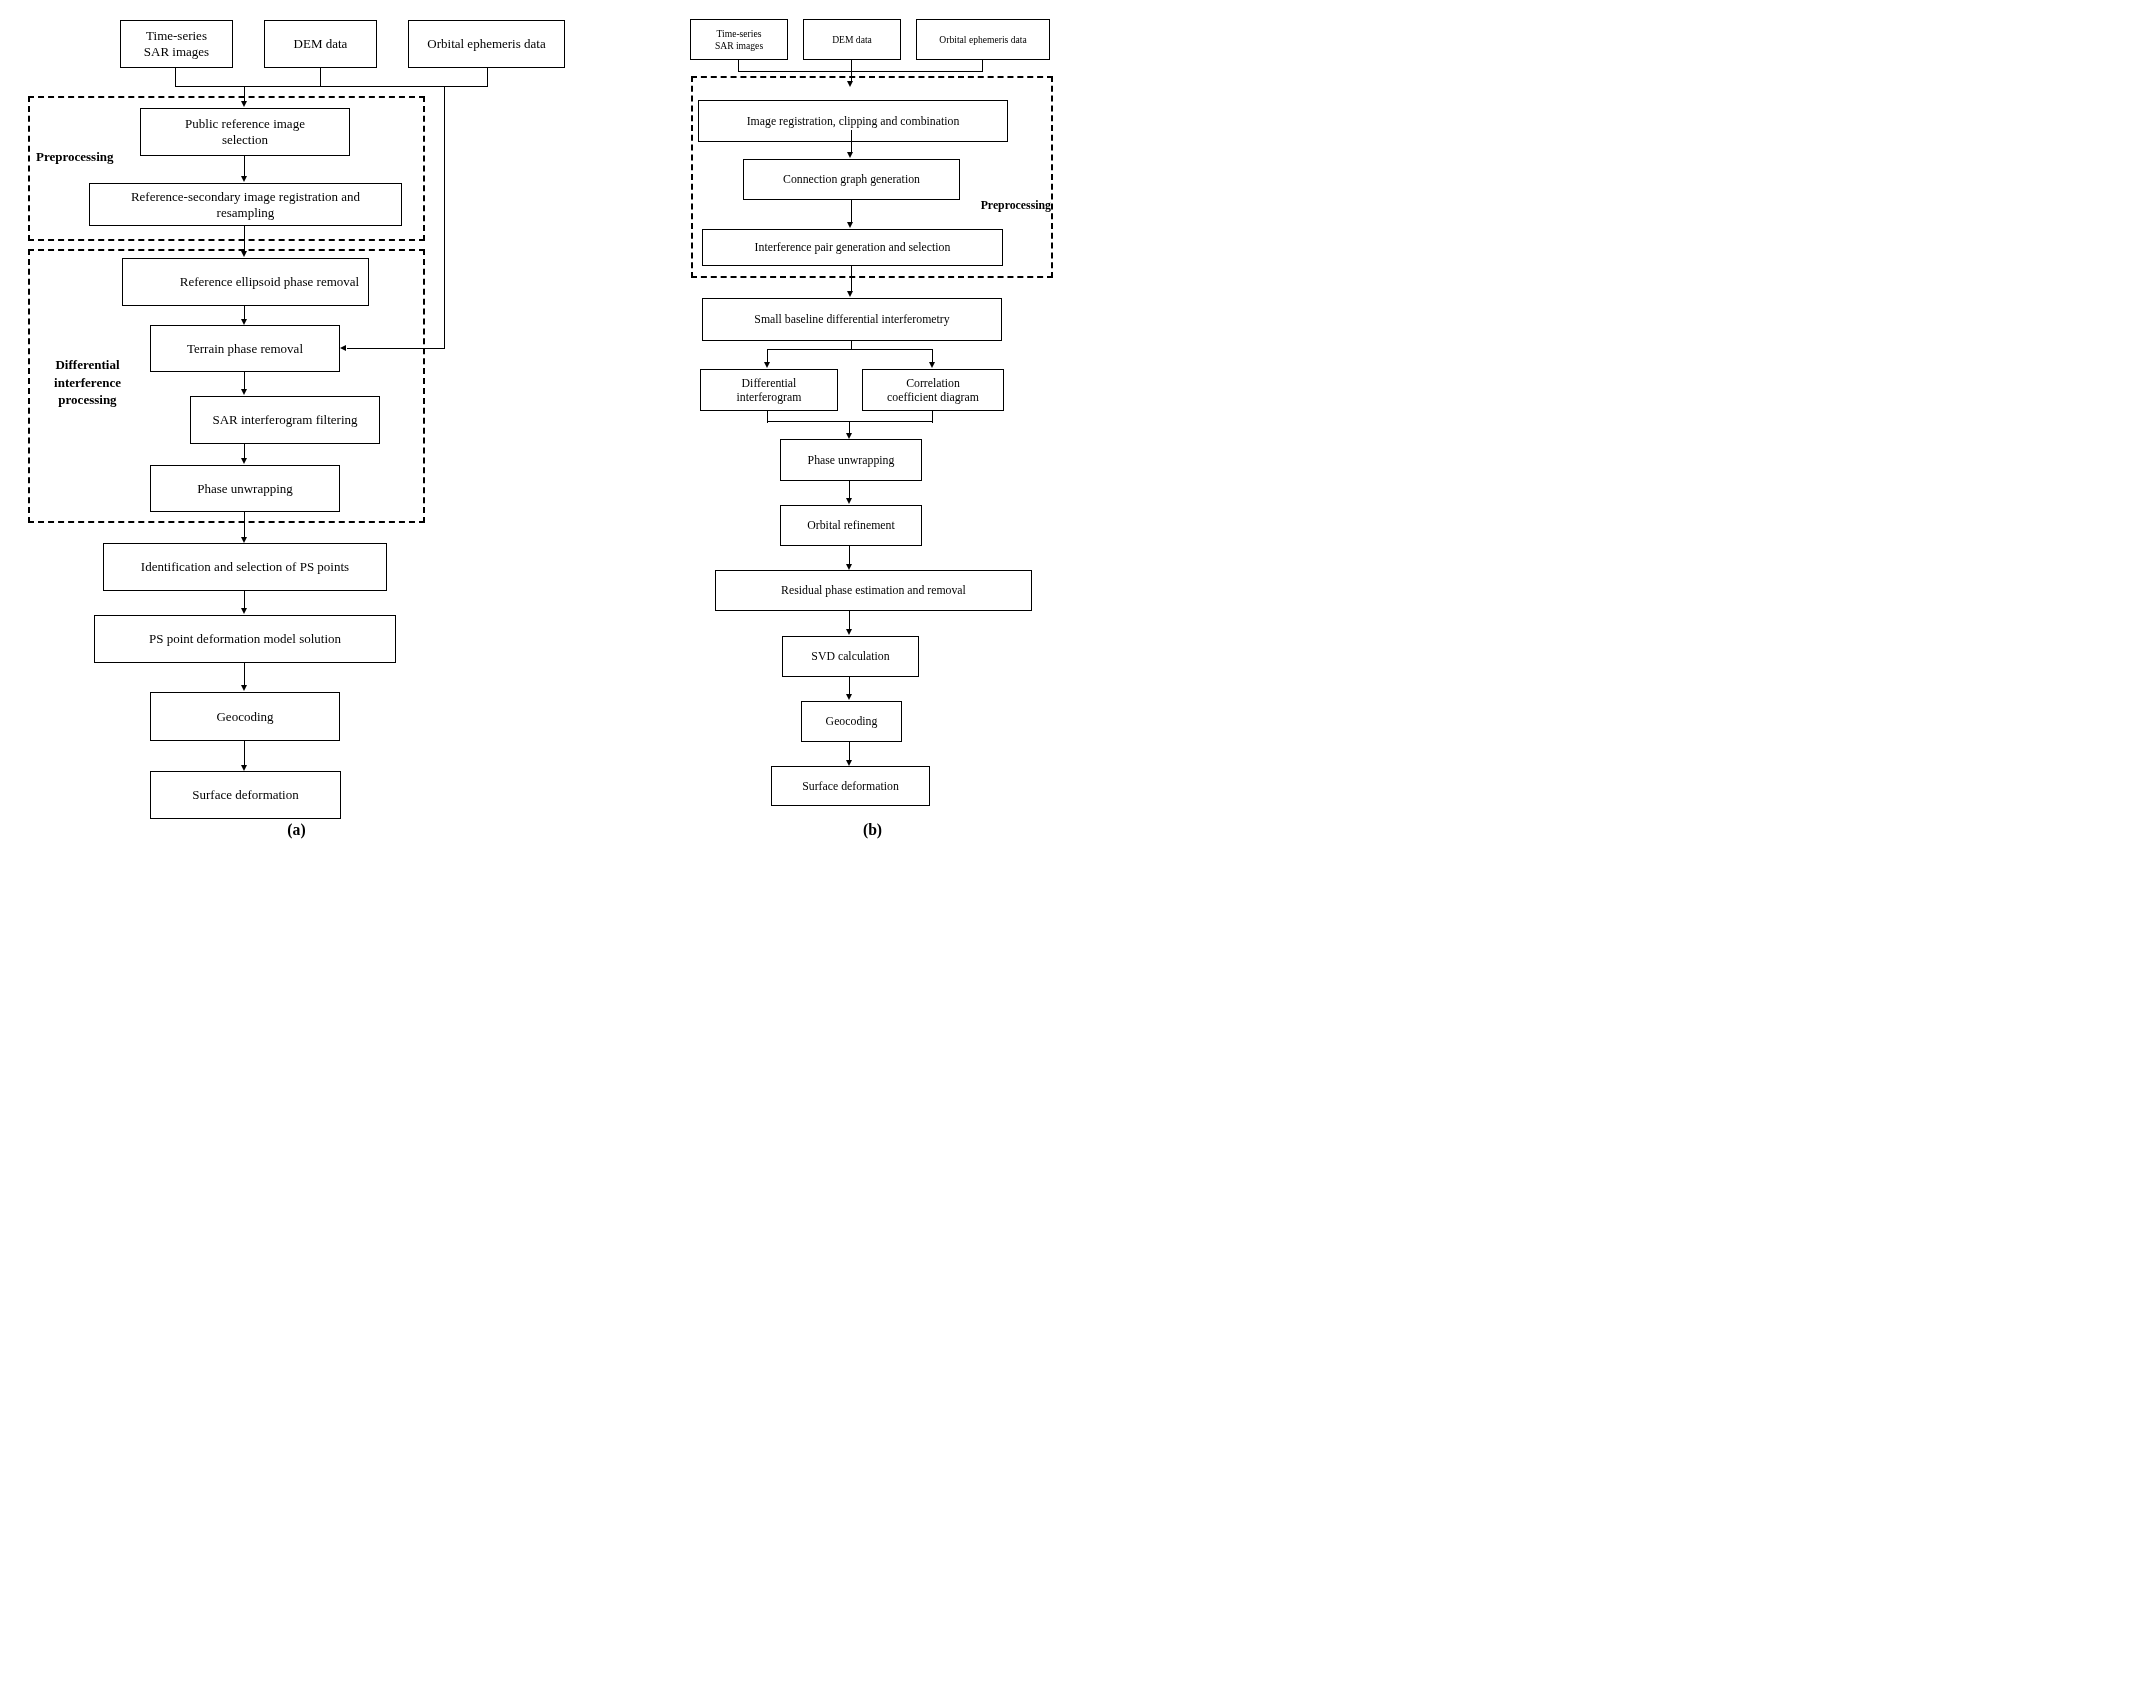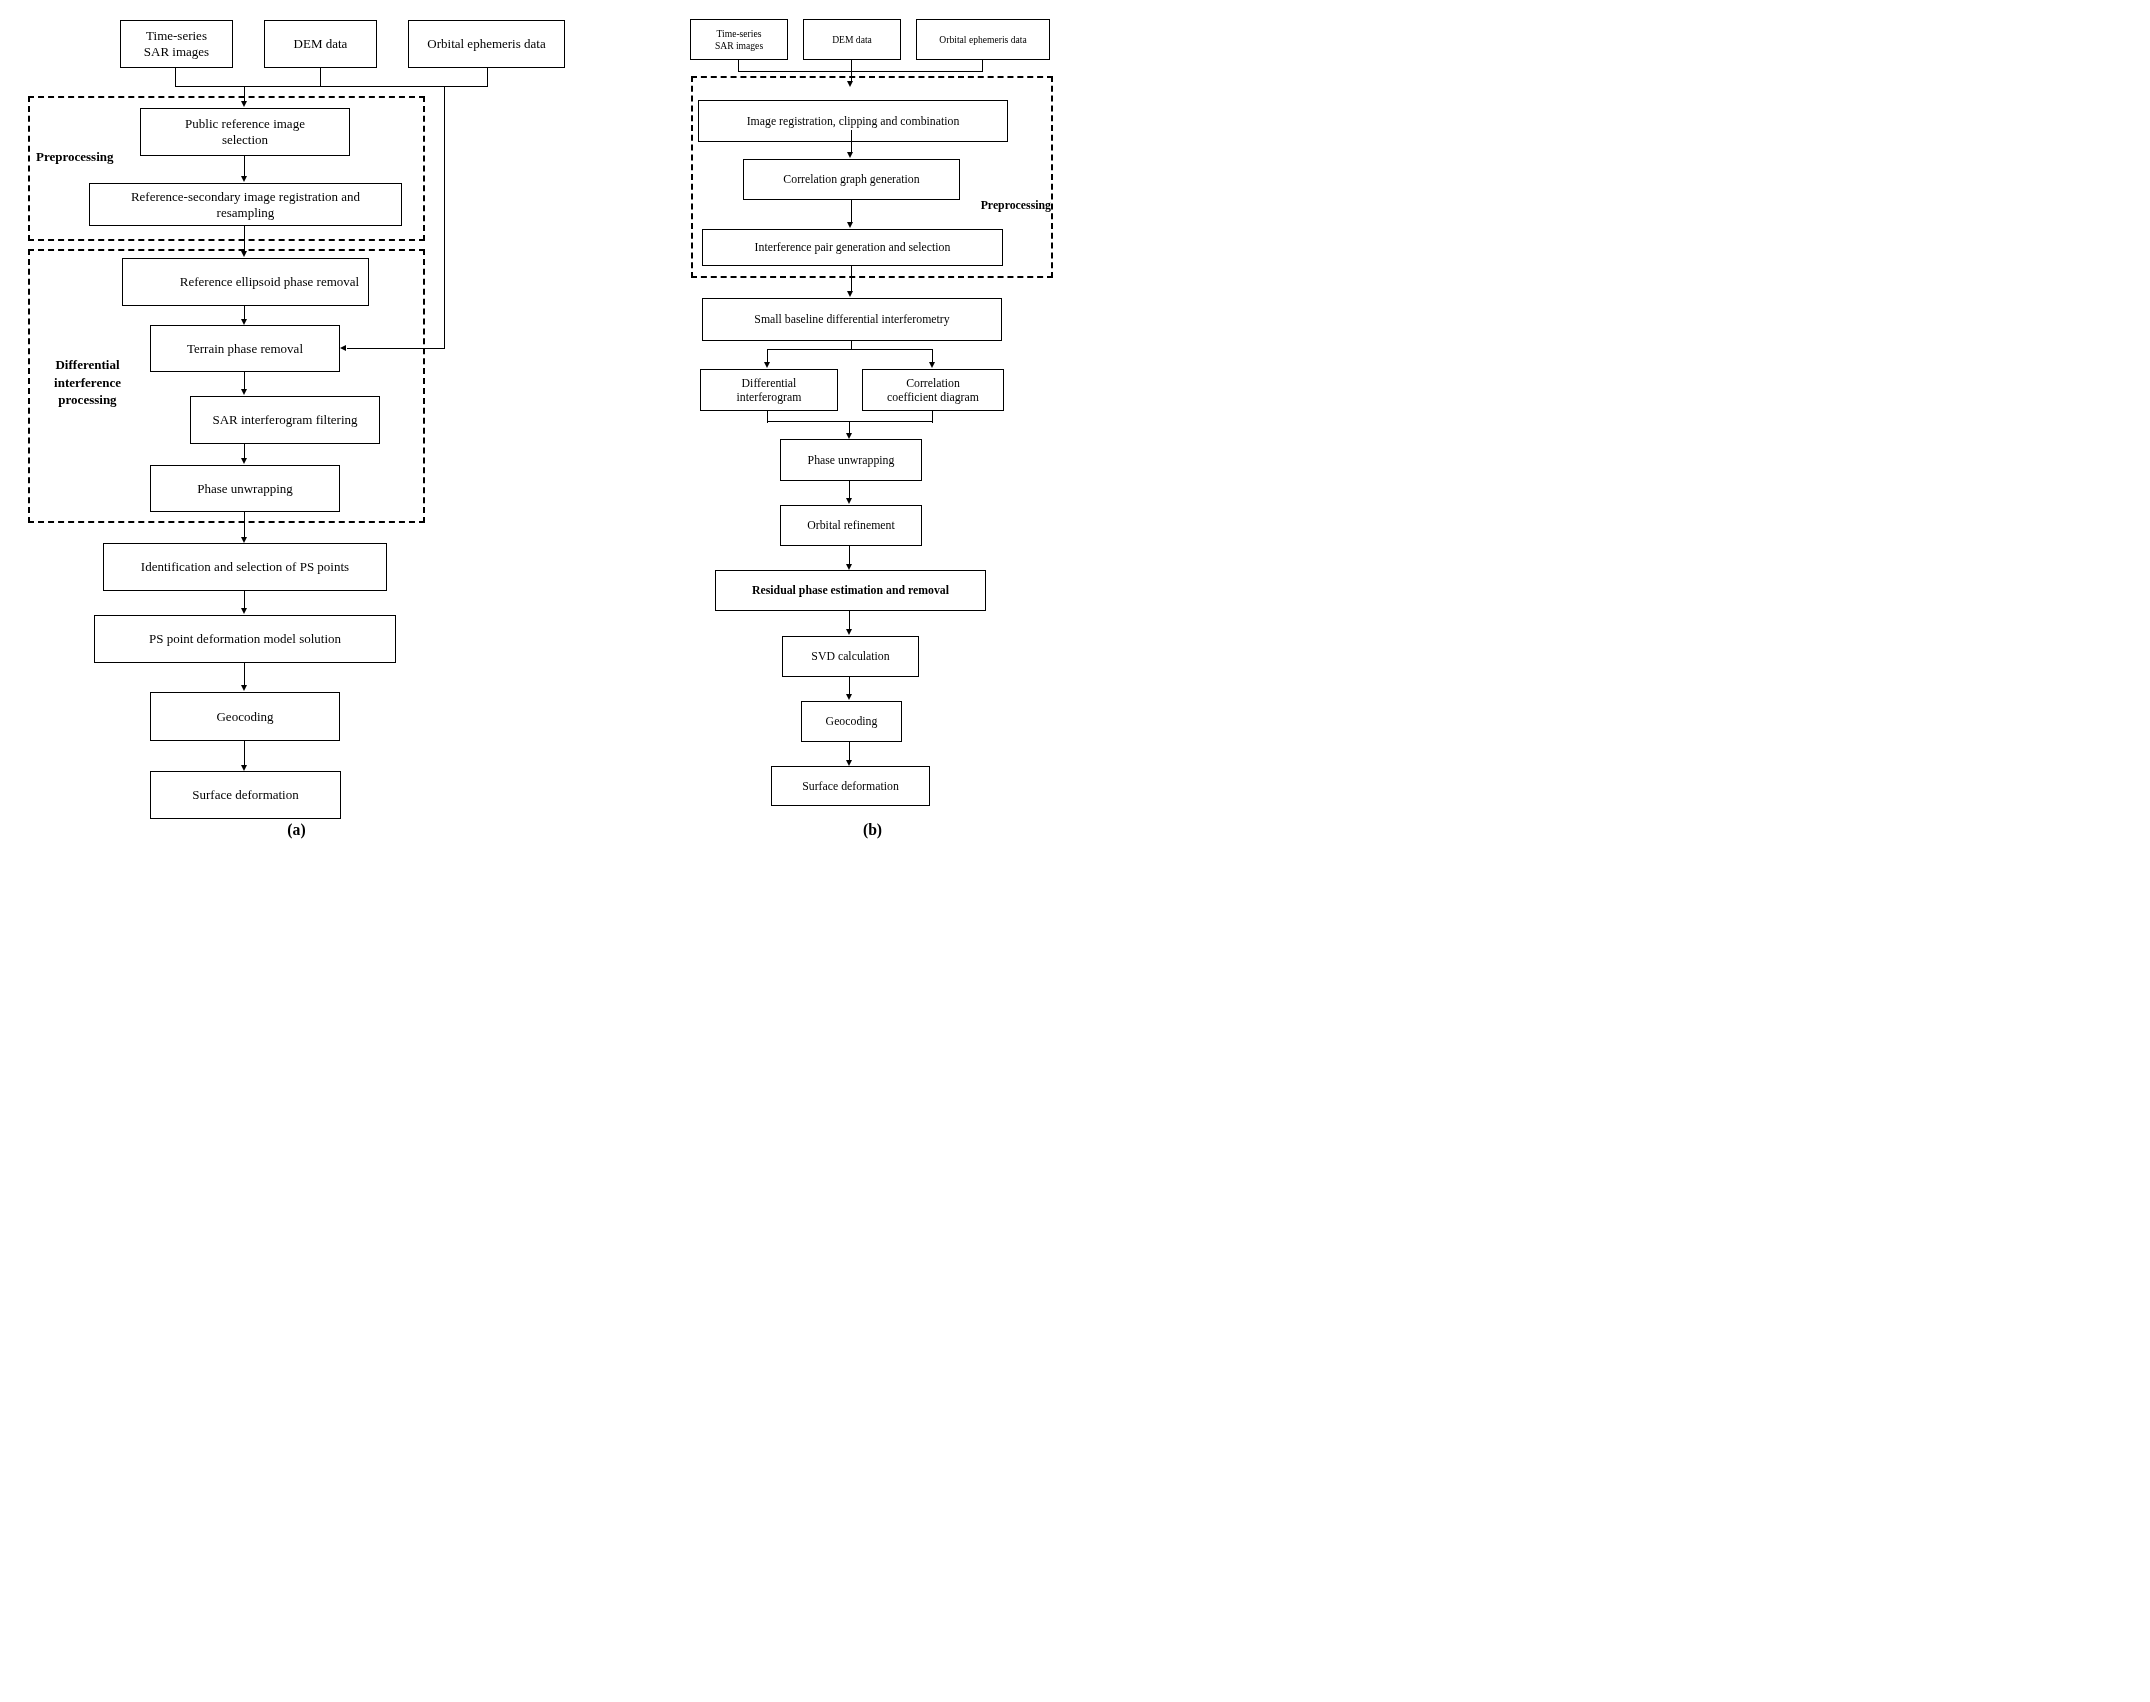--- a/index.html
+++ b/index.html
@@ -116,21 +116,21 @@
   <div class="ad" style="left:847px;top:81px;"></div>
 
   <div class="group" style="left:691px;top:76px;width:362px;height:202px;"></div>
   <div class="glabel" style="left:955px;top:198px;width:96px;font-size:11.8px;text-align:right;">Preprocessing</div>
 
   <div class="box fb" style="left:698px;top:100px;width:310px;height:42px;">Image registration, clipping and combination</div>
 
   <div class="vl" style="left:851px;top:130px;height:22.5px;"></div>
   <div class="ad" style="left:847px;top:152px;"></div>
 
-  <div class="box fb" style="left:743px;top:159px;width:217px;height:41px;">Correlation graph generation</div>
+  <div class="box fb" style="left:743px;top:159px;width:217px;height:41px;">Connection graph generation</div>
 
   <div class="vl" style="left:851px;top:200px;height:22.5px;"></div>
   <div class="ad" style="left:847px;top:222px;"></div>
 
   <div class="box fb" style="left:702px;top:229px;width:301px;height:37px;">Interference pair generation and selection</div>
 
   <div class="vl" style="left:851px;top:266px;height:26px;"></div>
   <div class="ad" style="left:847px;top:291px;"></div>
 
   <div class="box fb" style="left:702px;top:298px;width:300px;height:43px;">Small baseline differential interferometry</div>
@@ -156,21 +156,21 @@
   <div class="box fb" style="left:780px;top:439px;width:142px;height:42px;">Phase unwrapping</div>
 
   <div class="vl" style="left:849px;top:481px;height:18px;"></div>
   <div class="ad" style="left:846px;top:498px;"></div>
 
   <div class="box fb" style="left:780px;top:505px;width:142px;height:41px;text-align:center;">Orbital refinement</div>
 
   <div class="vl" style="left:849px;top:546px;height:18px;"></div>
   <div class="ad" style="left:846px;top:564px;"></div>
 
-  <div class="box fb" style="left:715px;top:570px;width:271px;height:41px;font-weight:bold;">Residual phase estimation and removal</div>
+  <div class="box fb" style="left:715px;top:570px;width:317px;height:41px;">Residual phase estimation and removal</div>
 
   <div class="vl" style="left:849px;top:611px;height:18.5px;"></div>
   <div class="ad" style="left:846px;top:629px;"></div>
 
   <div class="box fb" style="left:782px;top:636px;width:137px;height:41px;">SVD calculation</div>
 
   <div class="vl" style="left:849px;top:677px;height:18px;"></div>
   <div class="ad" style="left:846px;top:694px;"></div>
 
   <div class="box fb" style="left:801px;top:701px;width:101px;height:41px;">Geocoding</div>

